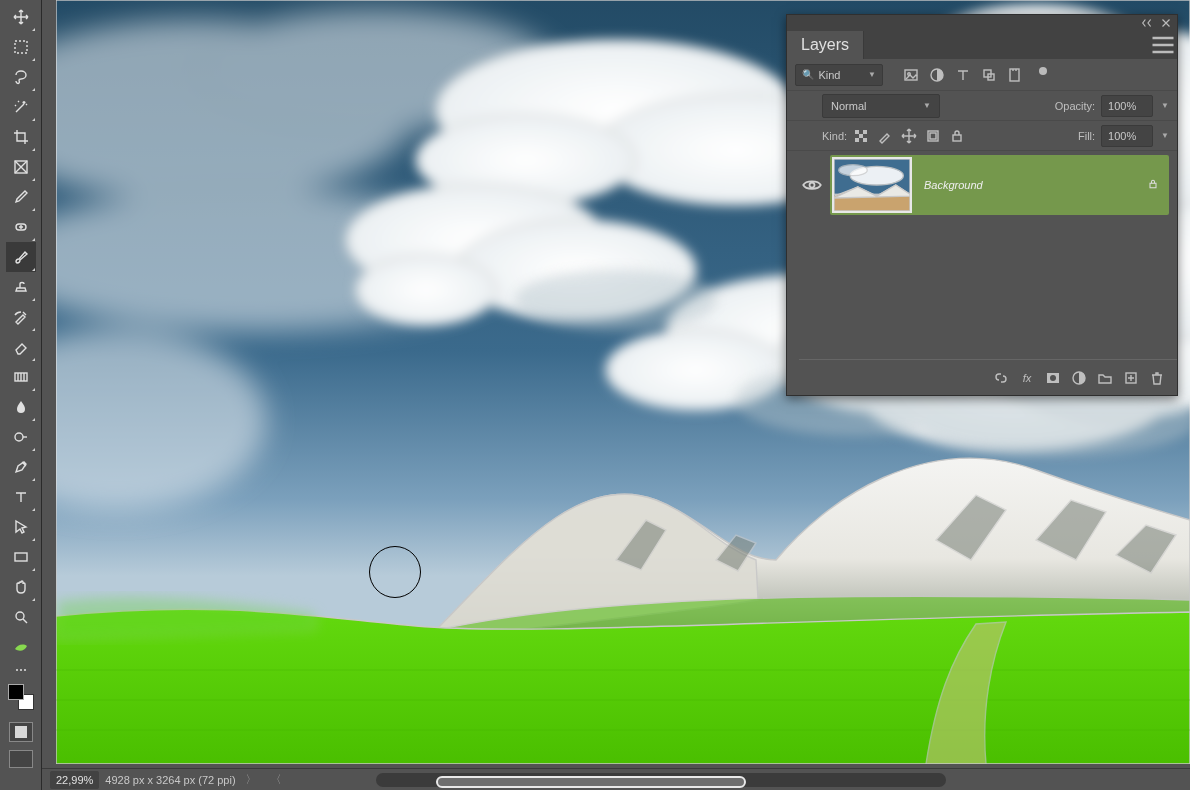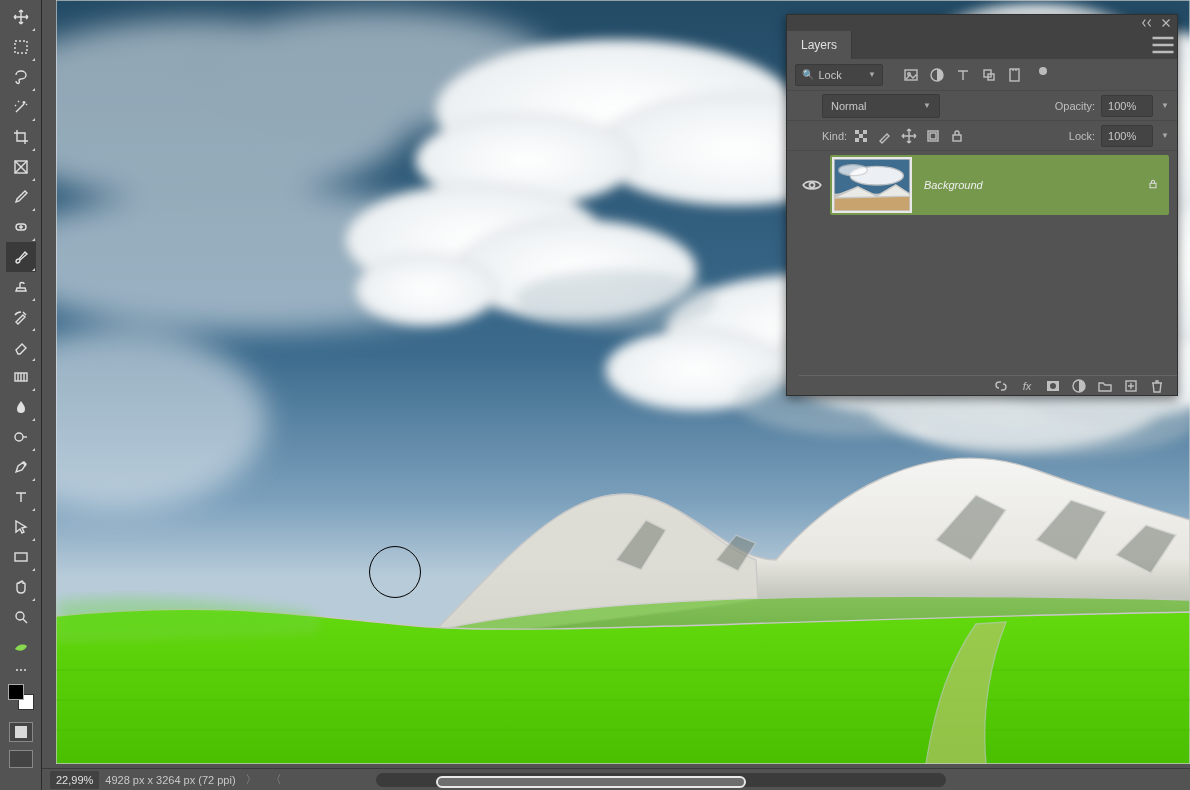--- a/index.html
+++ b/index.html
@@ -140,21 +140,21 @@
 
   .panel-tabs {
     height: 28px;
     background: #424242;
     display: flex;
     align-items: stretch;
   }
   .panel-tab {
     padding: 0 14px;
     display: flex; align-items: center;
-    font-size: 12px;
+    font-size: 16px;
     background: #535353;
     color: #e0e0e0;
     border-right: 1px solid #3a3a3a;
     position: relative;
     top: 0;
   }
   .panel-tabs-spacer { flex: 1; background: #424242; }
   .panel-menu-btn {
     width: 28px; display: flex; align-items: center; justify-content: center;
     color: #bbb; cursor: pointer;
@@ -226,21 +226,21 @@
   .thumb {
     width: 80px; height: 56px; margin: 2px;
     border: 2px solid #e8e8e8;
     background: #6f93b3;
     position: relative; overflow:hidden;
   }
   .layer-name { font-style: italic; color: #eee; margin-left: 10px; flex:1; }
   .lock-mini { color: #dcdcdc; }
 
   .panel-footer {
-    height: 20px;
+    height: 36px;
     border-top: 1px solid #4a4a4a;
     display: flex; align-items: center; justify-content: flex-end;
     gap: 10px;
     padding: 0 12px;
     margin-left: 12px;
   }
   .panel-footer-sep { border-top: 1px solid #666; }
   .foot-icon { width:16px; height:16px; color:#bfbfbf; cursor:pointer; display:flex; align-items:center; justify-content:center; }
 
   svg { fill: none; stroke: currentColor; stroke-width: 1.4; }
@@ -525,21 +525,21 @@
     <div class="panel-menu-btn">
         <svg viewBox="0 0 16 16">
           <path d="M2 4h12M2 8h12M2 12h12"></path>
         </svg>
       </div>
   </div>
 
   <div class="panel-row">
     <div class="kind-dropdown">
       <span class="srch">🔍</span>
-      <span>Lock</span>
+      <span>Kind</span>
       <span class="caret">▼</span>
     </div>
     <div class="filter-icons">
       <div class="filter-icon">
           <svg viewBox="0 0 16 16">
             <rect x="2" y="3" width="12" height="10"></rect>
             <circle cx="6" cy="7" r="1.3"></circle>
             <path d="M3 12l4-4 3 3 3-3 1 1"></path>
           </svg>
         </div>
@@ -612,21 +612,21 @@
           </svg>
         </div>
       <div class="lock-icon">
           <svg viewBox="0 0 16 16">
             <rect x="4" y="7" width="8" height="6"></rect>
             <path d="M6 7V5a2 2 0 014 0v2"></path>
           </svg>
         </div>
     </div>
     <div style="flex:1"></div>
-    <span class="label">Lock:</span>
+    <span class="label">Fill:</span>
     <div class="num-field">
       <span>100%</span>
     </div>
     <span class="num-caret">▼</span>
   </div>
 
   <div class="layer-stack">
     <div class="layer-row">
       <div class="eye">
           <svg viewBox="0 0 16 16">

